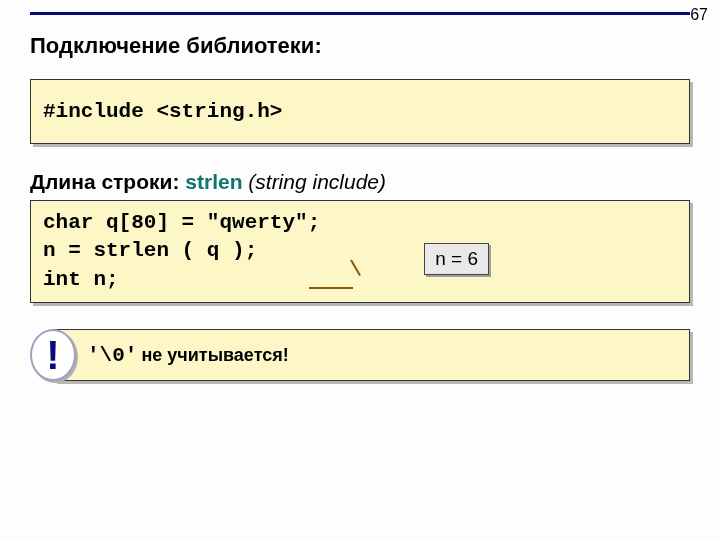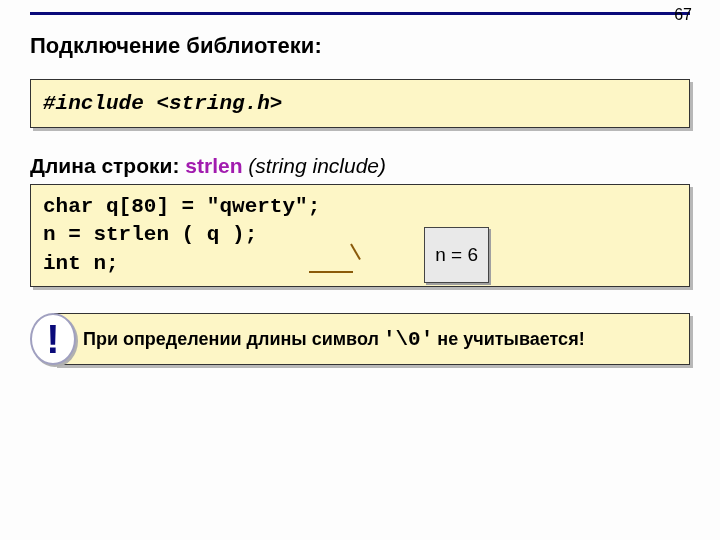--- a/index.html
+++ b/index.html
@@ -8,21 +8,21 @@
     width: 720px;
     height: 540px;
     background: #fdfdfd;
     font-family: Arial, Helvetica, sans-serif;
     position: relative;
     color: #000;
   }
   .page-number {
     position: absolute;
     top: 6px;
-    right: 28px;
+    right: 12px;
     font-size: 16px;
   }
   .content {
     padding: 12px 30px 0 30px;
   }
   h1.title {
     margin: 0 0 4px 0;
     font-size: 28px;
     font-weight: bold;
   }
@@ -40,48 +40,48 @@
     border: 1px solid #333;
     background: #fdf6c6;
     box-shadow: 3px 3px 0 #b8b8b8;
     padding: 6px 12px;
     font-family: "Courier New", monospace;
     font-size: 21px;
     font-weight: bold;
     position: relative;
     margin-bottom: 26px;
   }
-  .code-box.small-pad { padding: 12px 12px; font-style: italic; }
+  .code-box.small-pad { padding: 20px 12px; }
   .sub-label {
     font-size: 21px;
     font-weight: bold;
     margin: 0 0 6px 0;
   }
-  .strlen { color: #a21caf; }
+  .strlen { color: #0f766e; }
   .italic { font-style: italic; font-weight: normal; }
   .code-multi {
     border: 1px solid #333;
     background: #fdf6c6;
     box-shadow: 3px 3px 0 #b8b8b8;
     padding: 8px 12px;
     font-family: "Courier New", monospace;
     font-size: 21px;
     font-weight: bold;
     position: relative;
     margin-bottom: 26px;
     line-height: 1.35;
   }
   .badge {
     position: absolute;
     right: 200px;
     top: 42px;
     background: #e9e9e9;
     border: 1px solid #444;
     box-shadow: 2px 2px 0 #a0a0a0;
-    padding: 14px 10px;
+    padding: 2px 10px;
     font-family: Arial, sans-serif;
     font-size: 19px;
     font-weight: normal;
   }
   .connector {
     position: absolute;
     border-top: 2px solid #8a5a0a;
     height: 0;
   }
   .connector.c1 { left: 278px; top: 86px; width: 44px; }
@@ -149,19 +149,18 @@
     <div>n = strlen ( q );</div>
     <div>int n;</div>
     <div class="badge">n = 6</div>
     <div class="connector c1"></div>
     <div class="connector c2"></div>
   </div>
 
   <div class="alert-row">
     <div class="alert-bang">!</div>
     <div class="alert-box">
-      <span>При определении длины символ </span>
       <span class="mono-inline">'\0'</span>
       <span> не учитывается!</span>
     </div>
   </div>
 
 </div>
 
 </body></html>

